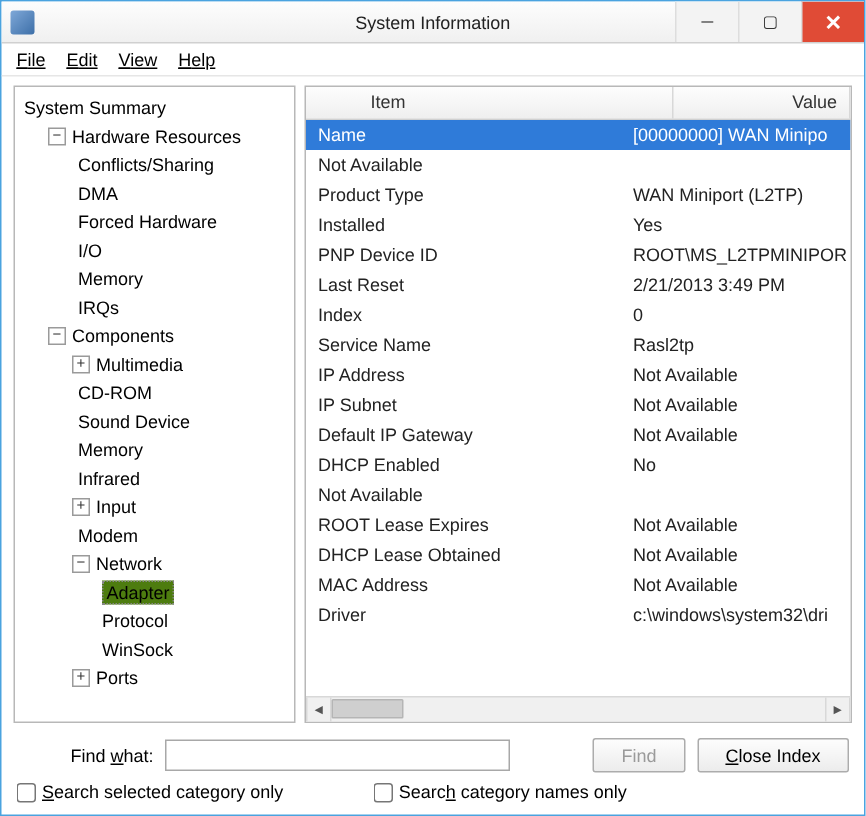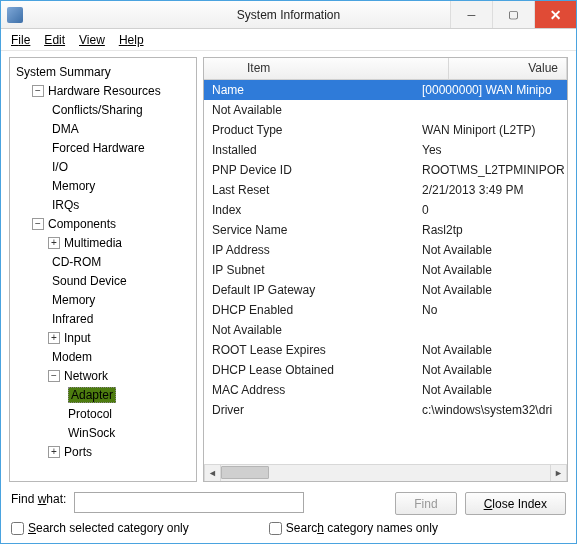--- a/index.html
+++ b/index.html
@@ -179,22 +179,23 @@
   background: #cfcfcf; border: 1px solid #b5b5b5; border-radius: 1px;
 }
 .vscroll-indicator {
   position: absolute;
   right: 0; top: 0; bottom: 0; width: 5px;
   pointer-events: none;
 }
 .findbar {
   padding: 6px 10px 4px 10px;
   display: flex;
-  align-items: flex-start;
+  align-items: center;
   gap: 8px;
+  margin-left: 36px;
 }
 .findbar label .ul { text-decoration: underline; }
 .find-input {
   width: 230px;
   height: 21px;
   border: 1px solid #a8a8a8;
   padding: 0 4px;
   font-family: inherit;
   font-size: 12px;
 }
@@ -206,21 +207,21 @@
   font-family: inherit;
   font-size: 12px;
   border-radius: 2px;
   cursor: default;
 }
 .btn.disabled { color: #9a9a9a; }
 .btn .ul { text-decoration: underline; }
 .checks {
   padding: 2px 10px 8px 10px;
   display: flex;
-  gap: 80px;
+  gap: 60px;
   align-items: center;
 }
 .checks label { display: flex; align-items: center; gap: 4px; }
 .checks input[type=checkbox] { width: 13px; height: 13px; }
 .checks .ul { text-decoration: underline; }
 </style>
 </head>
 <body>
 
 <div class="titlebar">

